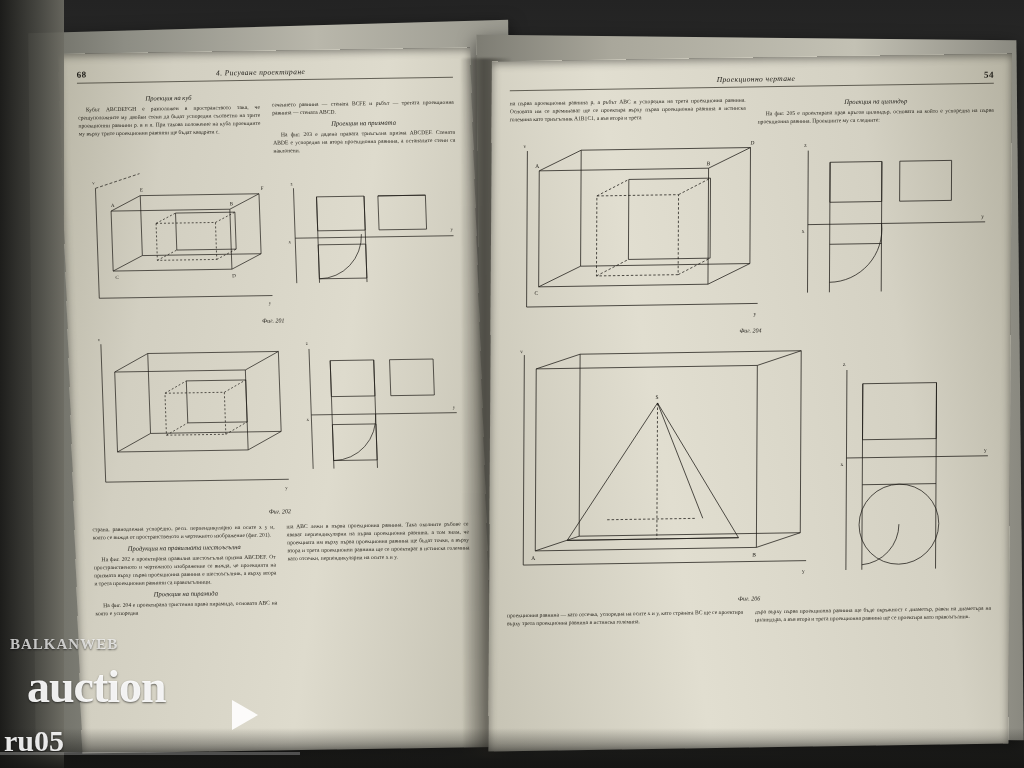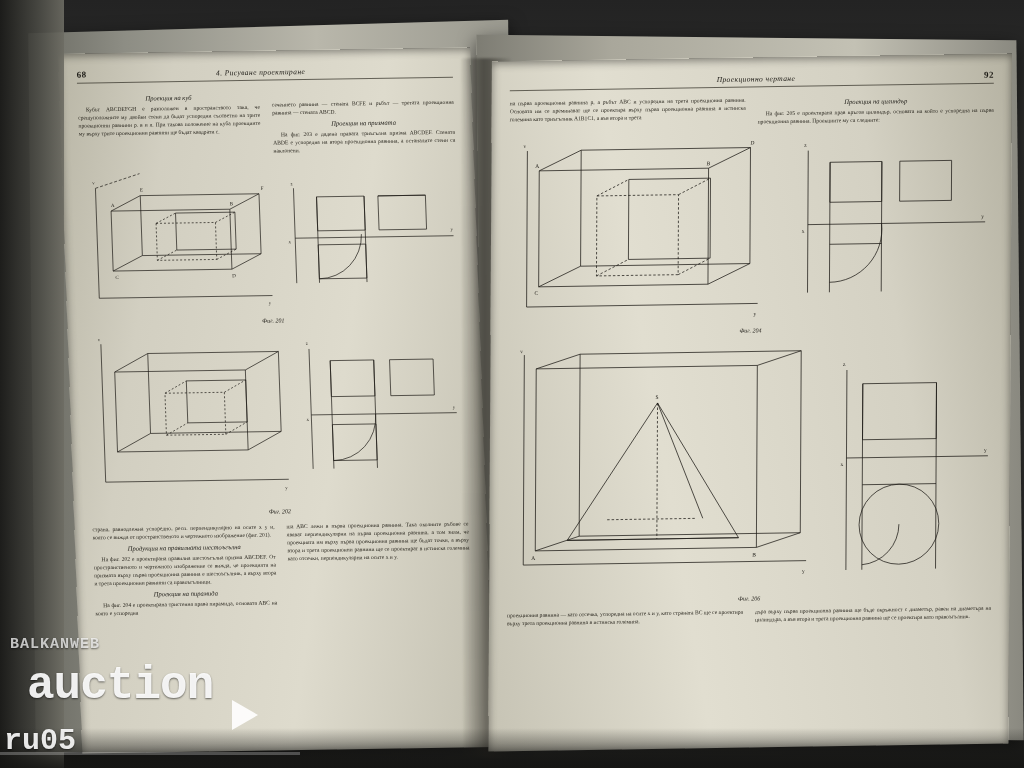--- a/index.html
+++ b/index.html
@@ -65,21 +65,21 @@
   .col{flex:1;}
   .sect{font-size:6.6px;font-style:italic;text-align:center;margin:4px 0 3px;}
   p.t{font-size:5.6px;line-height:1.45;text-align:justify;margin:0 0 4px;
       text-indent:8px;color:#2a271f;}
   .figcap{font-size:6px;font-style:italic;text-align:center;margin-top:2px;}
 
   .fig{position:relative;background:transparent;margin:4px 0;}
   .fig svg{display:block;width:100%;height:100%;}
 
   
-  .wm{position:absolute;color:rgba(255,255,255,.82);font-family:Liberation Mono, monospace;
+  .wm{position:absolute;color:rgba(255,255,255,.82);font-family:Liberation Serif, serif;
       text-shadow:0 1px 2px rgba(0,0,0,.55);}
   .wm-balkan{left:10px;top:636px;font-size:15px;letter-spacing:1px;font-weight:bold;
      color:rgba(250,250,250,.75);}
   .wm-auction{left:6px;top:660px;font-size:46px;font-weight:bold;letter-spacing:-1px;
      color:rgba(255,255,255,.92);margin-left:21px;}
   .wm-ru{left:4px;top:724px;font-size:30px;font-weight:bold;color:rgba(255,255,255,.9);}
   .wm-tri{position:absolute;left:232px;top:700px;width:0;height:0;
      border-left:26px solid rgba(255,255,255,.9);
      border-top:15px solid transparent;border-bottom:15px solid transparent;}
   .wm-bar{position:absolute;left:0;top:752px;width:300px;height:3px;background:rgba(255,255,255,.25);}
@@ -203,21 +203,21 @@
     </div>
 
     <div class="gutter"></div>
 
     <div class="page page-right">
       <div class="pagecontent">
 
         <div class="hdr">
           <span style="width:18px"></span>
           <span class="mid">Проекционно чертане</span>
-          <span class="num">92</span>
+          <span class="num">54</span>
         </div>
         <div class="hdr-rule"></div>
 
         <div class="cols">
           <div class="col">
             <p class="t" style="text-indent:0">на първа проекционна равнина р, а ръбът АВС и успоредни на трета проекционна равнина. Основата им се преминават ще се проектира върху първа проекционна равнина в истинска големина като триъгълник A1B1C1, а във втора и трета</p>
           </div>
           <div class="col">
             <div class="sect">Проекция на цилиндър</div>
             <p class="t">На фиг. 205 е проектирана прав кръгов цилиндър, основата на който е успоредна на първа проекционна равнина. Проекциите му са следните:</p>

